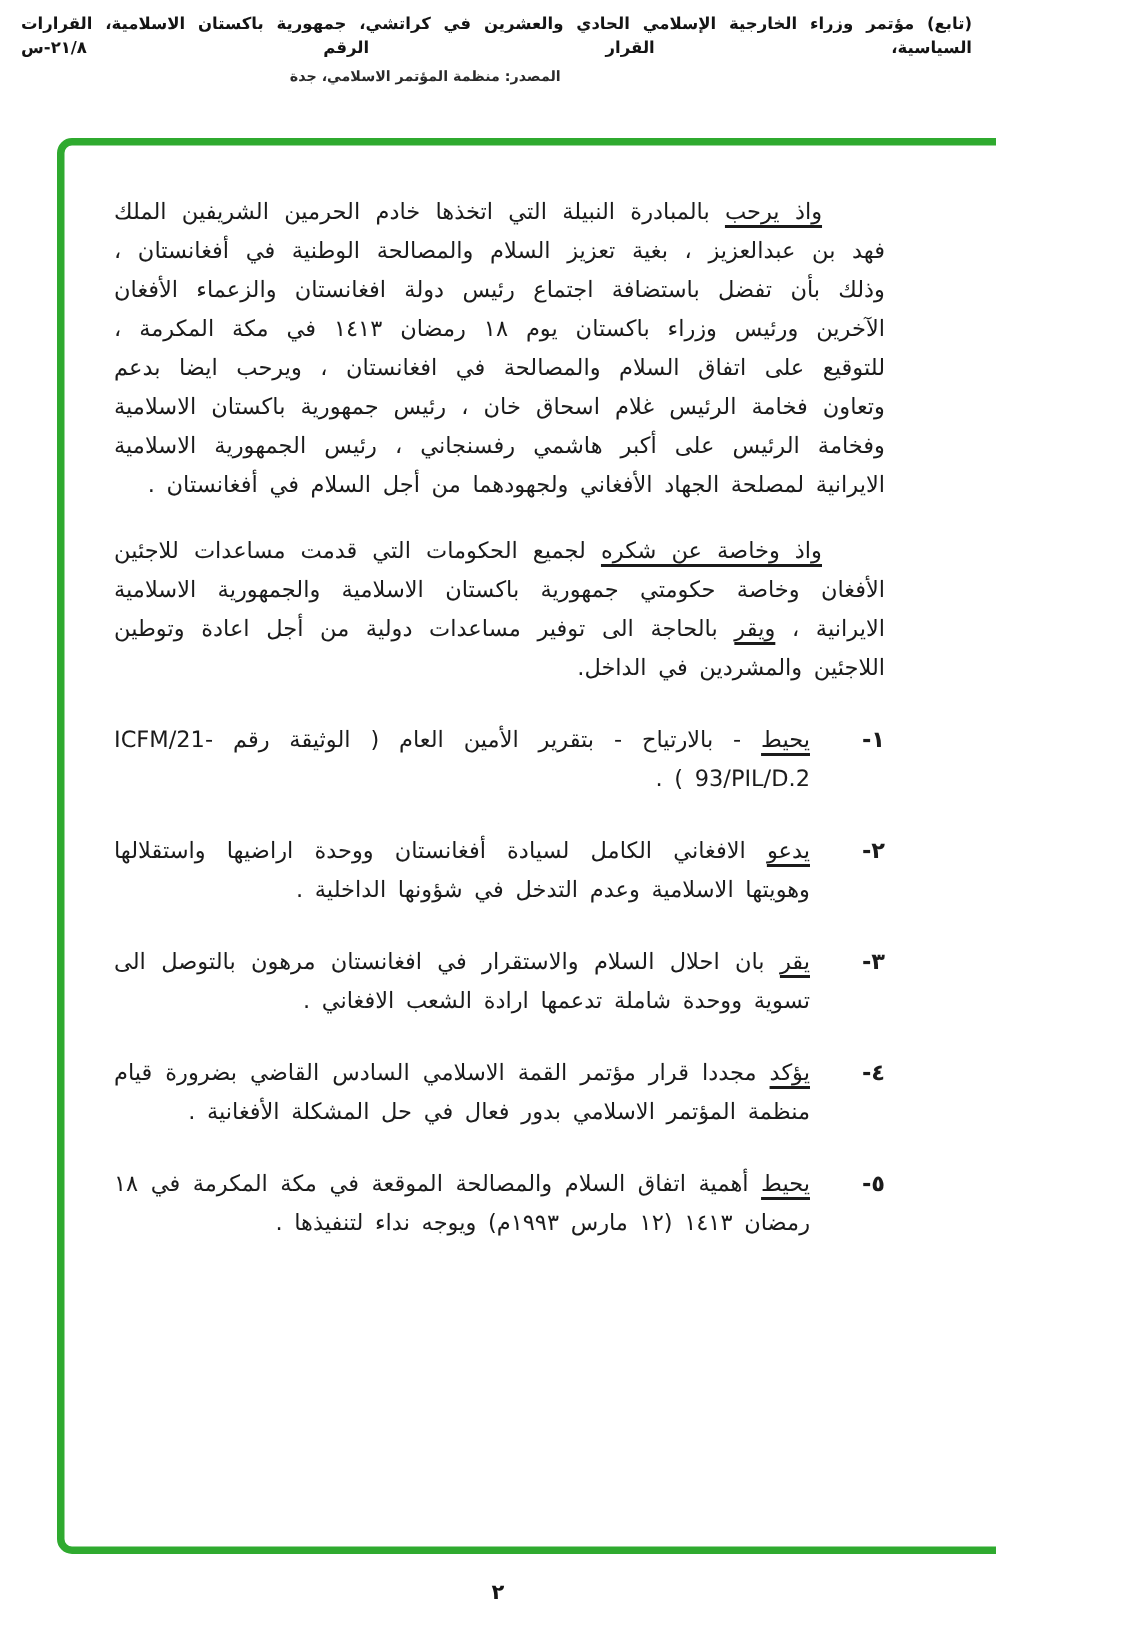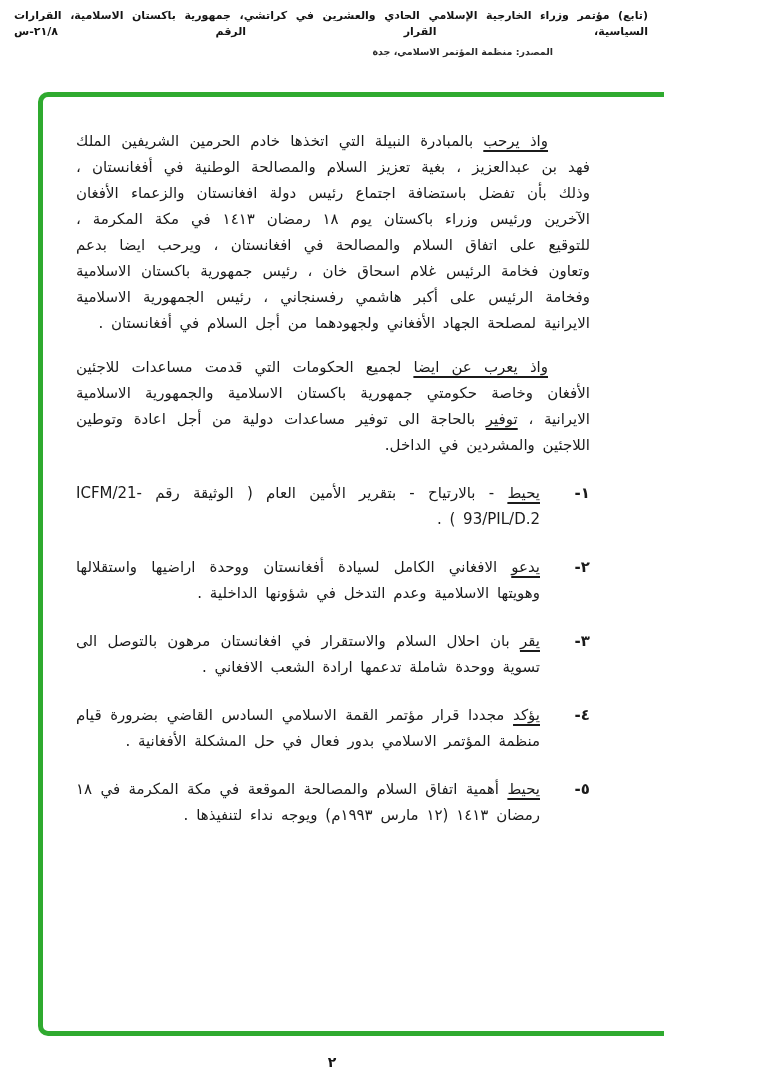--- a/index.html
+++ b/index.html
@@ -26,21 +26,21 @@
     line-height: 1.45;
     text-align: justify;
     text-align-last: justify;
     color: #141414;
   }
   .header-line2 {
     font-size: 9.5px;
     font-weight: bold;
     margin-top: 6px;
     margin-right: 95px;
-    text-align: right;
+    text-align: center;
     color: #2a2a2a;
   }
   
   .frame {
     position: absolute;
     left: 38px;
     top: 92px;
     width: 688px;
     height: 944px;
     border: 5px solid #2faa2f;
@@ -107,21 +107,21 @@
   <div class="header">
     <div class="header-line1">(تابع) مؤتمر وزراء الخارجية الإسلامي الحادي والعشرين في كراتشي، جمهورية باكستان الاسلامية، القرارات السياسية، القرار الرقم ٢١/٨-س</div>
     <div class="header-line2">المصدر: منظمة المؤتمر الاسلامي، جدة</div>
   </div>
 
   <div class="frame"></div>
 
   <div class="content">
 
   <p class="para"><span class="seg u">واذ يرحب</span><span class="seg"> بالمبادرة النبيلة التي اتخذها خادم الحرمين الشريفين الملك فهد بن عبدالعزيز ، بغية تعزيز السلام والمصالحة الوطنية في أفغانستان ، وذلك بأن تفضل باستضافة اجتماع رئيس دولة افغانستان والزعماء الأفغان الآخرين ورئيس وزراء باكستان يوم ١٨ رمضان ١٤١٣ في مكة المكرمة ، للتوقيع على اتفاق السلام والمصالحة في افغانستان ، ويرحب ايضا بدعم وتعاون فخامة الرئيس غلام اسحاق خان ، رئيس جمهورية باكستان الاسلامية وفخامة الرئيس على أكبر هاشمي رفسنجاني ، رئيس الجمهورية الاسلامية الايرانية لمصلحة الجهاد الأفغاني ولجهودهما من أجل السلام في أفغانستان .</span></p>
-      <p class="para"><span class="seg u">واذ يعرب عن ايضا</span><span class="seg"> لجميع الحكومات التي قدمت مساعدات للاجئين الأفغان وخاصة حكومتي جمهورية باكستان الاسلامية والجمهورية الاسلامية الايرانية ، </span><span class="seg u">توفير</span><span class="seg"> بالحاجة الى توفير مساعدات دولية من أجل اعادة وتوطين اللاجئين والمشردين في الداخل.</span></p>
+      <p class="para"><span class="seg u">واذ وخاصة عن شكره</span><span class="seg"> لجميع الحكومات التي قدمت مساعدات للاجئين الأفغان وخاصة حكومتي جمهورية باكستان الاسلامية والجمهورية الاسلامية الايرانية ، </span><span class="seg u">ويقر</span><span class="seg"> بالحاجة الى توفير مساعدات دولية من أجل اعادة وتوطين اللاجئين والمشردين في الداخل.</span></p>
       <div class="item">
         <span class="item-number">١-</span>
         <div class="item-text"><span class="seg u">يحيط</span><span class="seg"> - بالارتياح - بتقرير الأمين العام ( الوثيقة رقم </span><span dir="ltr" class="seg">ICFM/21-93/PIL/D.2</span><span class="seg"> ) .</span></div>
       </div>
       <div class="item">
         <span class="item-number">٢-</span>
         <div class="item-text"><span class="seg u">يدعو</span><span class="seg"> الافغاني الكامل لسيادة أفغانستان ووحدة اراضيها واستقلالها وهويتها الاسلامية وعدم التدخل في شؤونها الداخلية .</span></div>
       </div>
       <div class="item">
         <span class="item-number">٣-</span>

